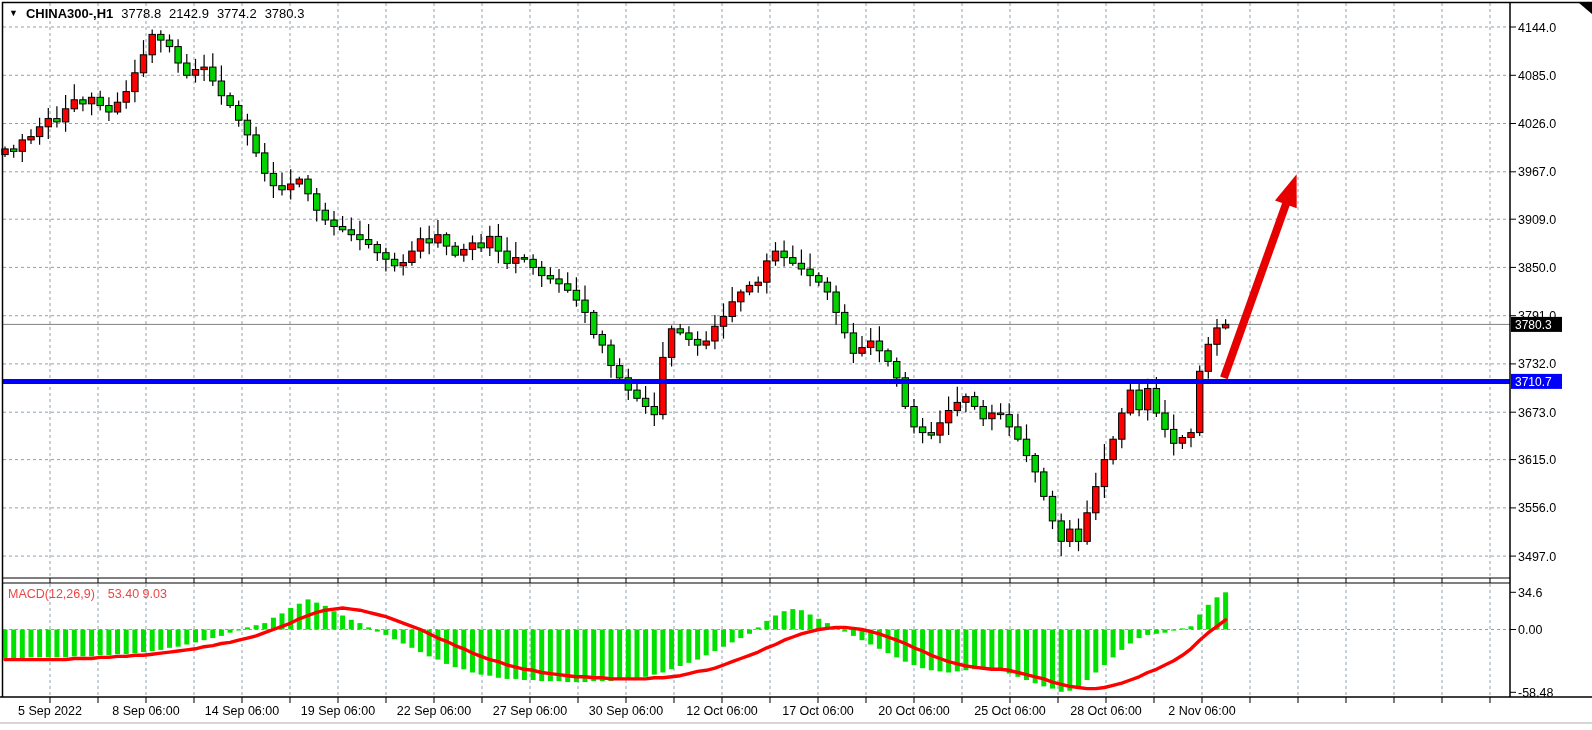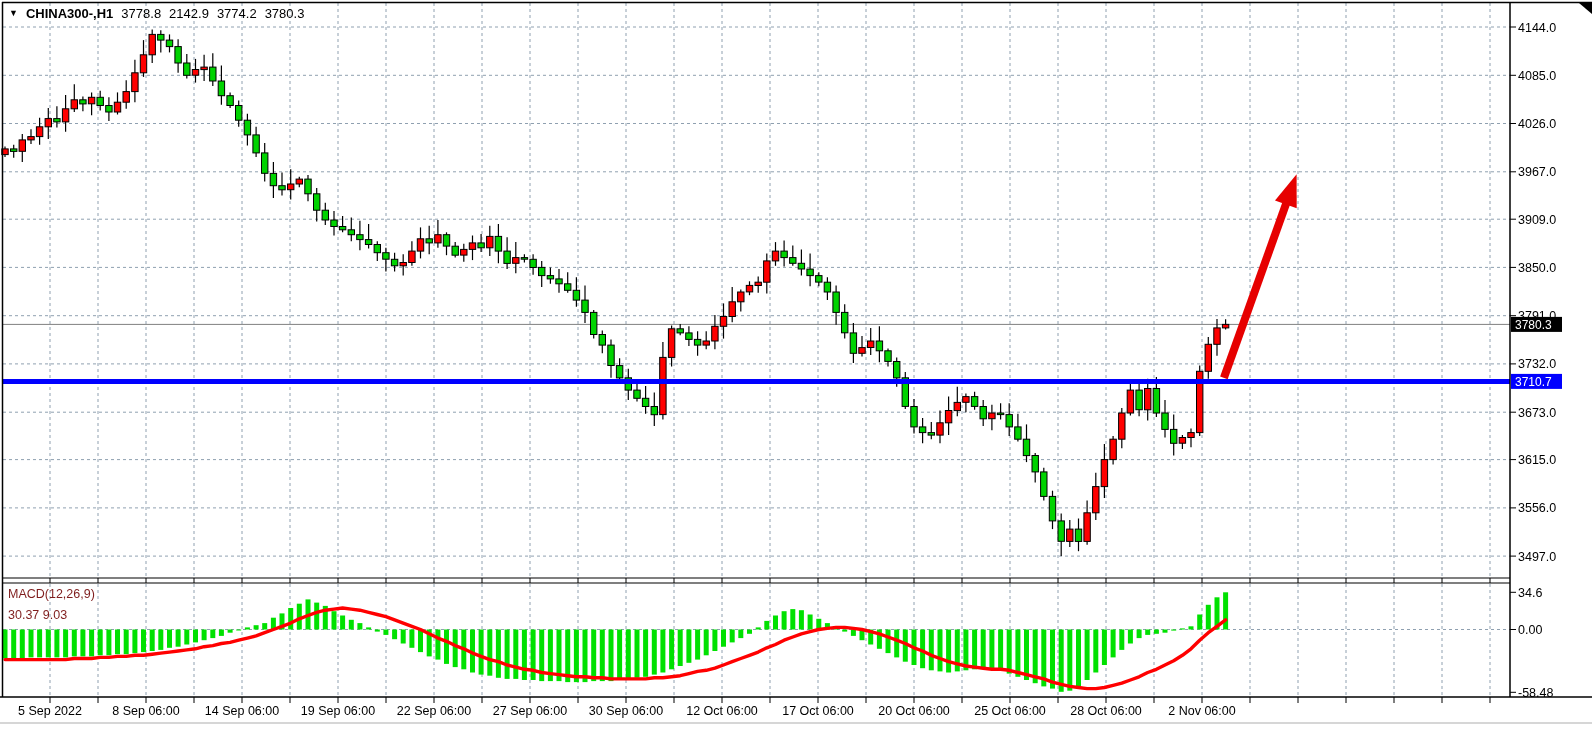--- a/index.html
+++ b/index.html
@@ -3,22 +3,22 @@
 <meta charset="utf-8">
 <style>
   html,body{margin:0;padding:0;background:#fff;}
   #stage{position:relative;width:1592px;height:730px;background:#ffffff;overflow:hidden;
          font-family:"Liberation Sans",sans-serif;}
   #chart-svg{position:absolute;left:0;top:0;}
   #titlebar{position:absolute;left:9px;top:6px;display:flex;align-items:center;gap:8px;
             font-size:13px;font-weight:700;color:#000;white-space:nowrap;}
   #titlebar .tri{font-size:9px;transform:translateY(-1px);cursor:pointer;}
   #titlebar .q{font-weight:400;}
-  #macd-caption{position:absolute;left:8px;top:587px;font-size:12.5px;color:#7f1d1d;
-                display:flex;gap:7px;white-space:nowrap;flex-direction:column;}
+  #macd-caption{position:absolute;left:8px;top:587px;font-size:12.5px;color:#ef4444;
+                display:flex;gap:13px;white-space:nowrap;}
   .overlay{position:absolute;background:transparent;}
 </style>
 </head>
 <body>
 
 <div id="stage">
   <svg id="chart-svg" width="1592" height="730">
       <g>
         <line x1="50" y1="3" x2="50" y2="577" stroke="#8FA0B0" stroke-width="1" stroke-dasharray="3,3"></line>
         <line x1="50" y1="584" x2="50" y2="696" stroke="#8FA0B0" stroke-width="1" stroke-dasharray="3,3"></line>
@@ -672,20 +672,20 @@
     <span class="tri">▼</span>
     <span>CHINA300-,H1</span>
     <span class="q">3778.8</span>
     <span class="q">2142.9</span>
     <span class="q">3774.2</span>
     <span class="q">3780.3</span>
   </div>
 
   <div id="macd-caption">
     <span>MACD(12,26,9)</span>
-    <span>30.37 9.03</span>
+    <span>53.40 9.03</span>
   </div>
 
   <div class="overlay" style="left:3px;top:3px;width:1507px;height:575px;"></div>
   <div class="overlay" style="left:3px;top:583px;width:1507px;height:114px;"></div>
   <div class="overlay" style="left:1510px;top:3px;width:82px;height:694px;"></div>
   <div class="overlay" style="left:0px;top:697px;width:1592px;height:33px;"></div>
 </div>
 
 </body></html>

